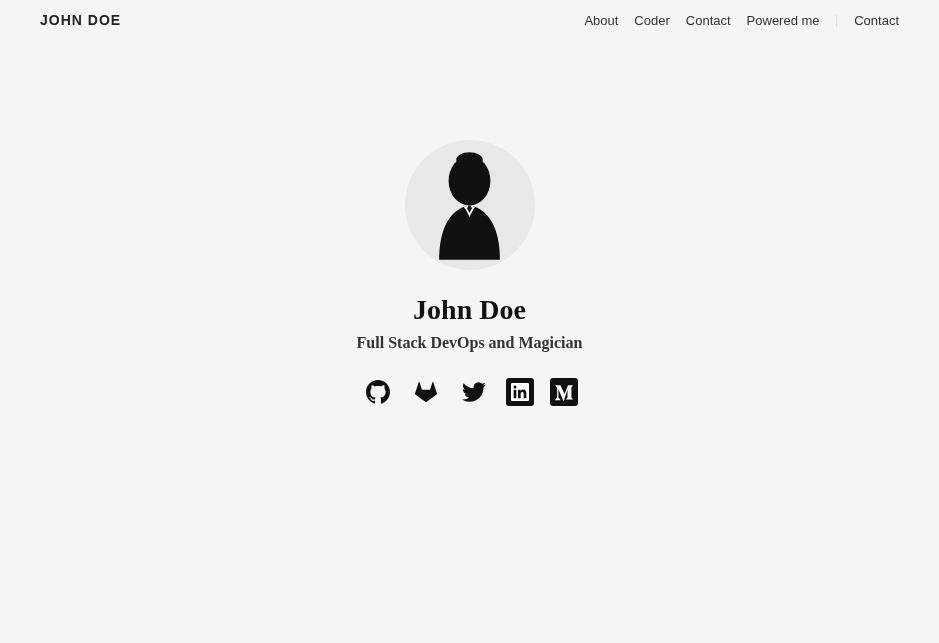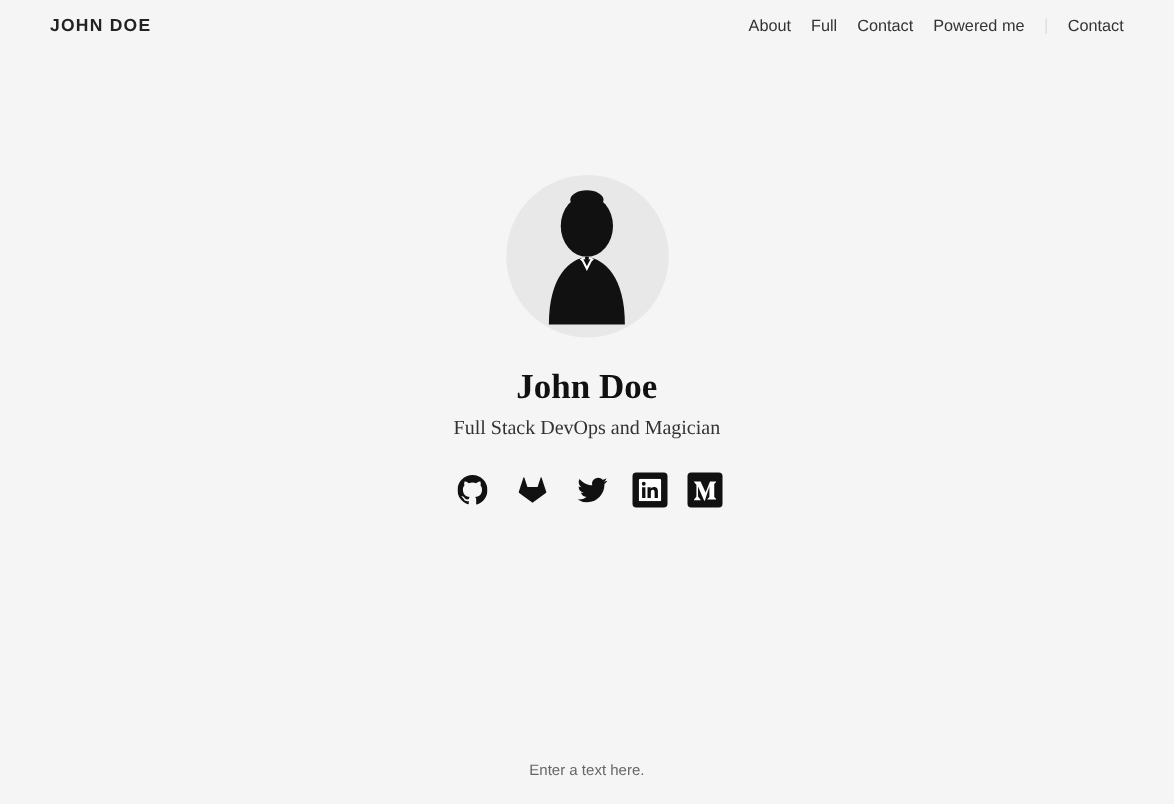--- a/index.html
+++ b/index.html
@@ -86,20 +86,21 @@
       font-weight: bold;
       color: #111;
       margin-bottom: 8px;
     }
 
     .person-subtitle {
       font-family: Georgia, serif;
       font-size: 16px;
       color: #333;
       margin-bottom: 24px;
+      font-weight: bold;
     }
 
     
     .social-icons {
       display: flex;
       align-items: center;
       gap: 16px;
       margin-bottom: 40px;
     }
 
@@ -171,21 +172,21 @@
       text-decoration: none;
     }
   </style>
 </head>
 <body>
 
 <header>
   <div class="site-title">JOHN DOE</div>
   <nav>
     <a href="#">About</a>
-    <a href="#">Full</a>
+    <a href="#">Coder</a>
     <a href="#">Contact</a>
     <a href="#">Powered me</a>
     <span class="divider">|</span>
     <a href="#">Contact</a>
   </nav>
 </header>
 
 <main>
 
   <div class="avatar-container">
@@ -239,14 +240,13 @@
     <a href="#" class="social-icon medium-icon" title="Medium">
       <svg viewBox="0 0 24 24" xmlns="http://www.w3.org/2000/svg">
         <path d="M2.846 6.887c.03-.295-.083-.586-.303-.784l-2.24-2.7v-.403H7.26l5.378 11.795 4.728-11.795H24v.403l-1.917 1.837c-.165.126-.247.333-.213.538v13.498c-.034.204.048.411.213.537l1.87 1.837v.403h-9.41v-.403l1.937-1.882c.19-.19.19-.246.19-.537V8.395L11.847 23.508h-.727L4.578 8.395v10.102c-.052.385.076.774.347 1.052l2.52 3.054v.404H0v-.404l2.52-3.054c.27-.279.39-.67.326-1.052V6.887z"></path>
       </svg>
     </a>
 
   </div>
 </main>
 
 <footer>
-  <p class="footer-text">Enter a text here.</p>
 </footer>
 
 </body></html>

